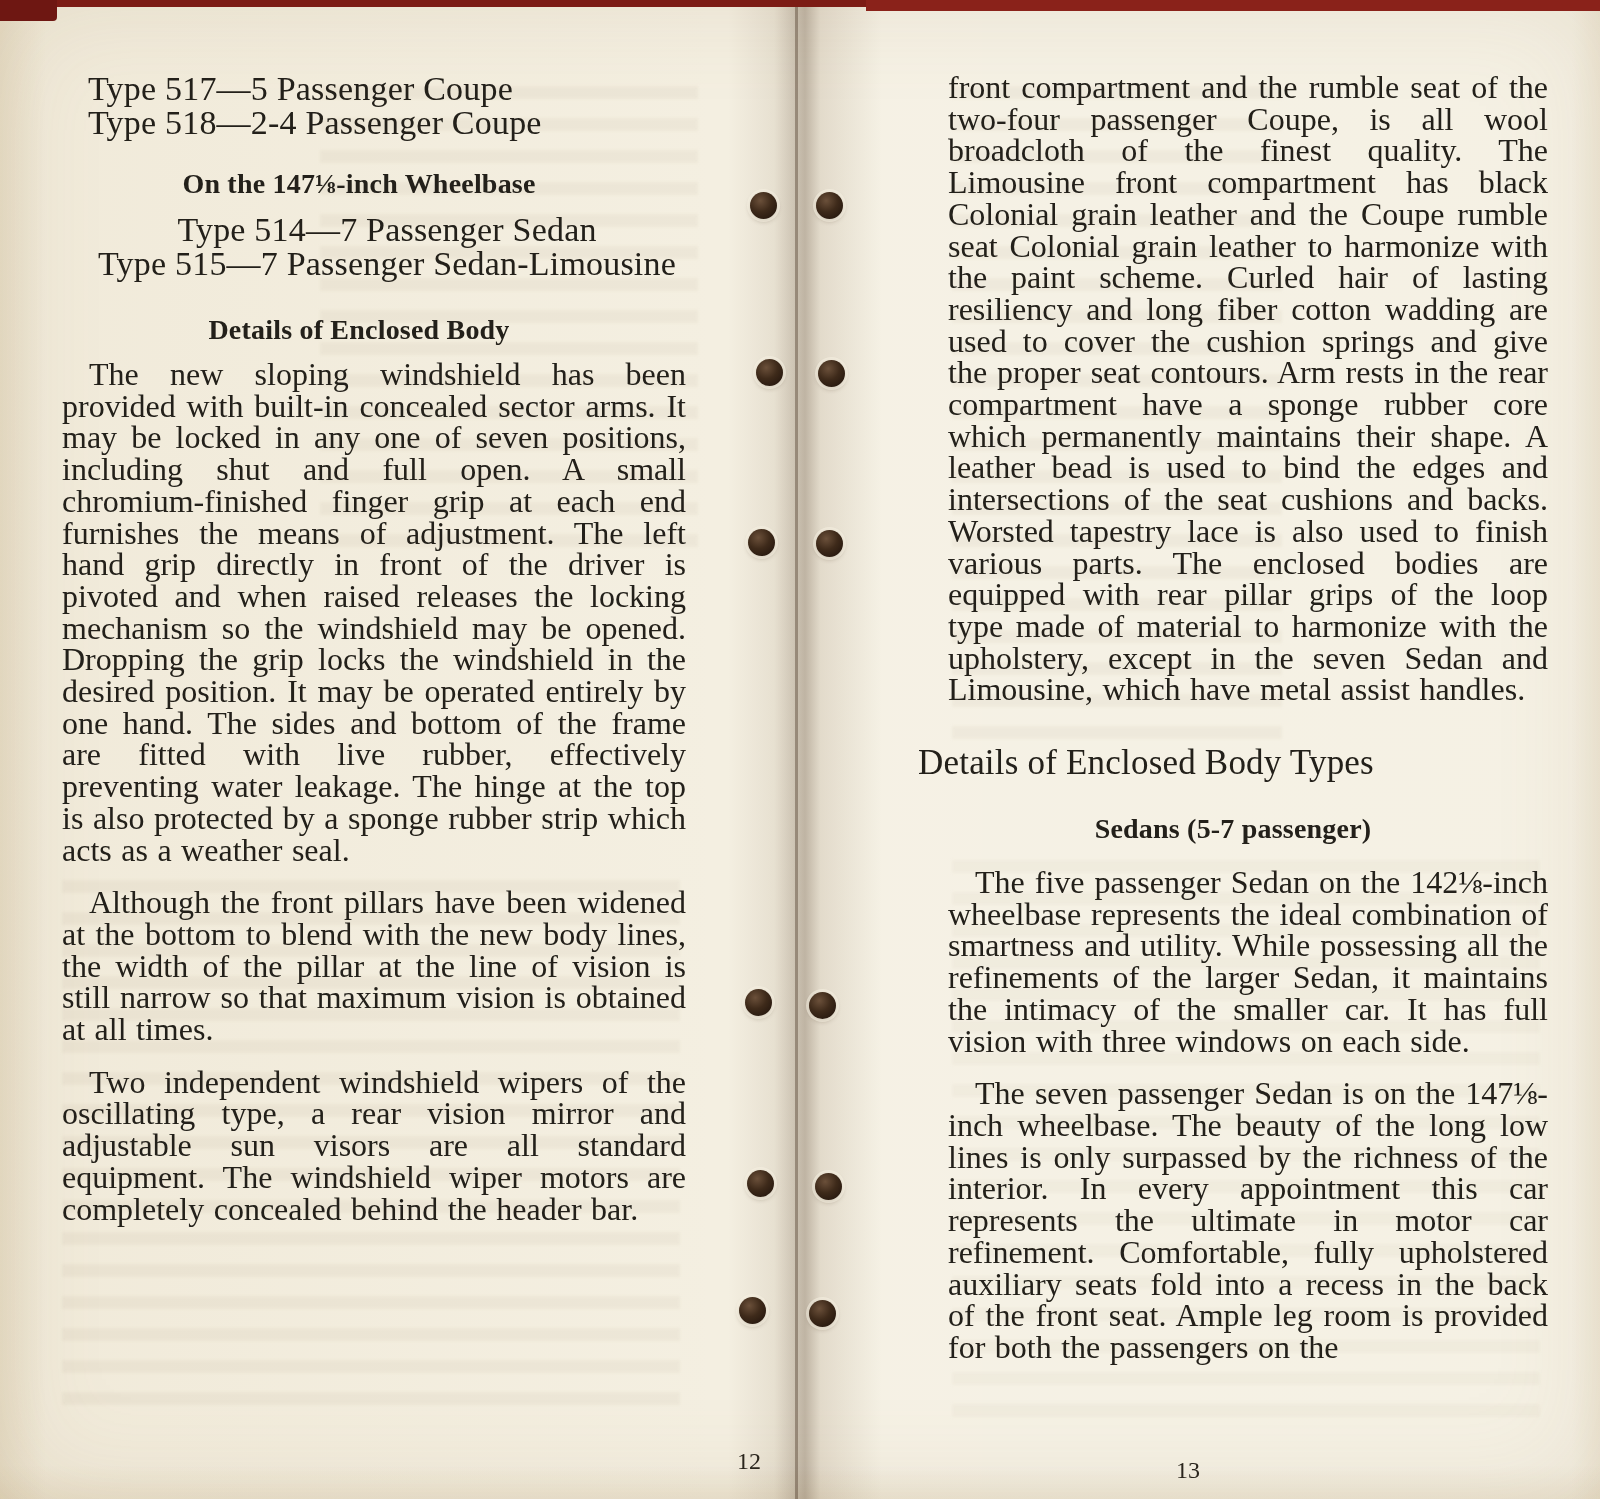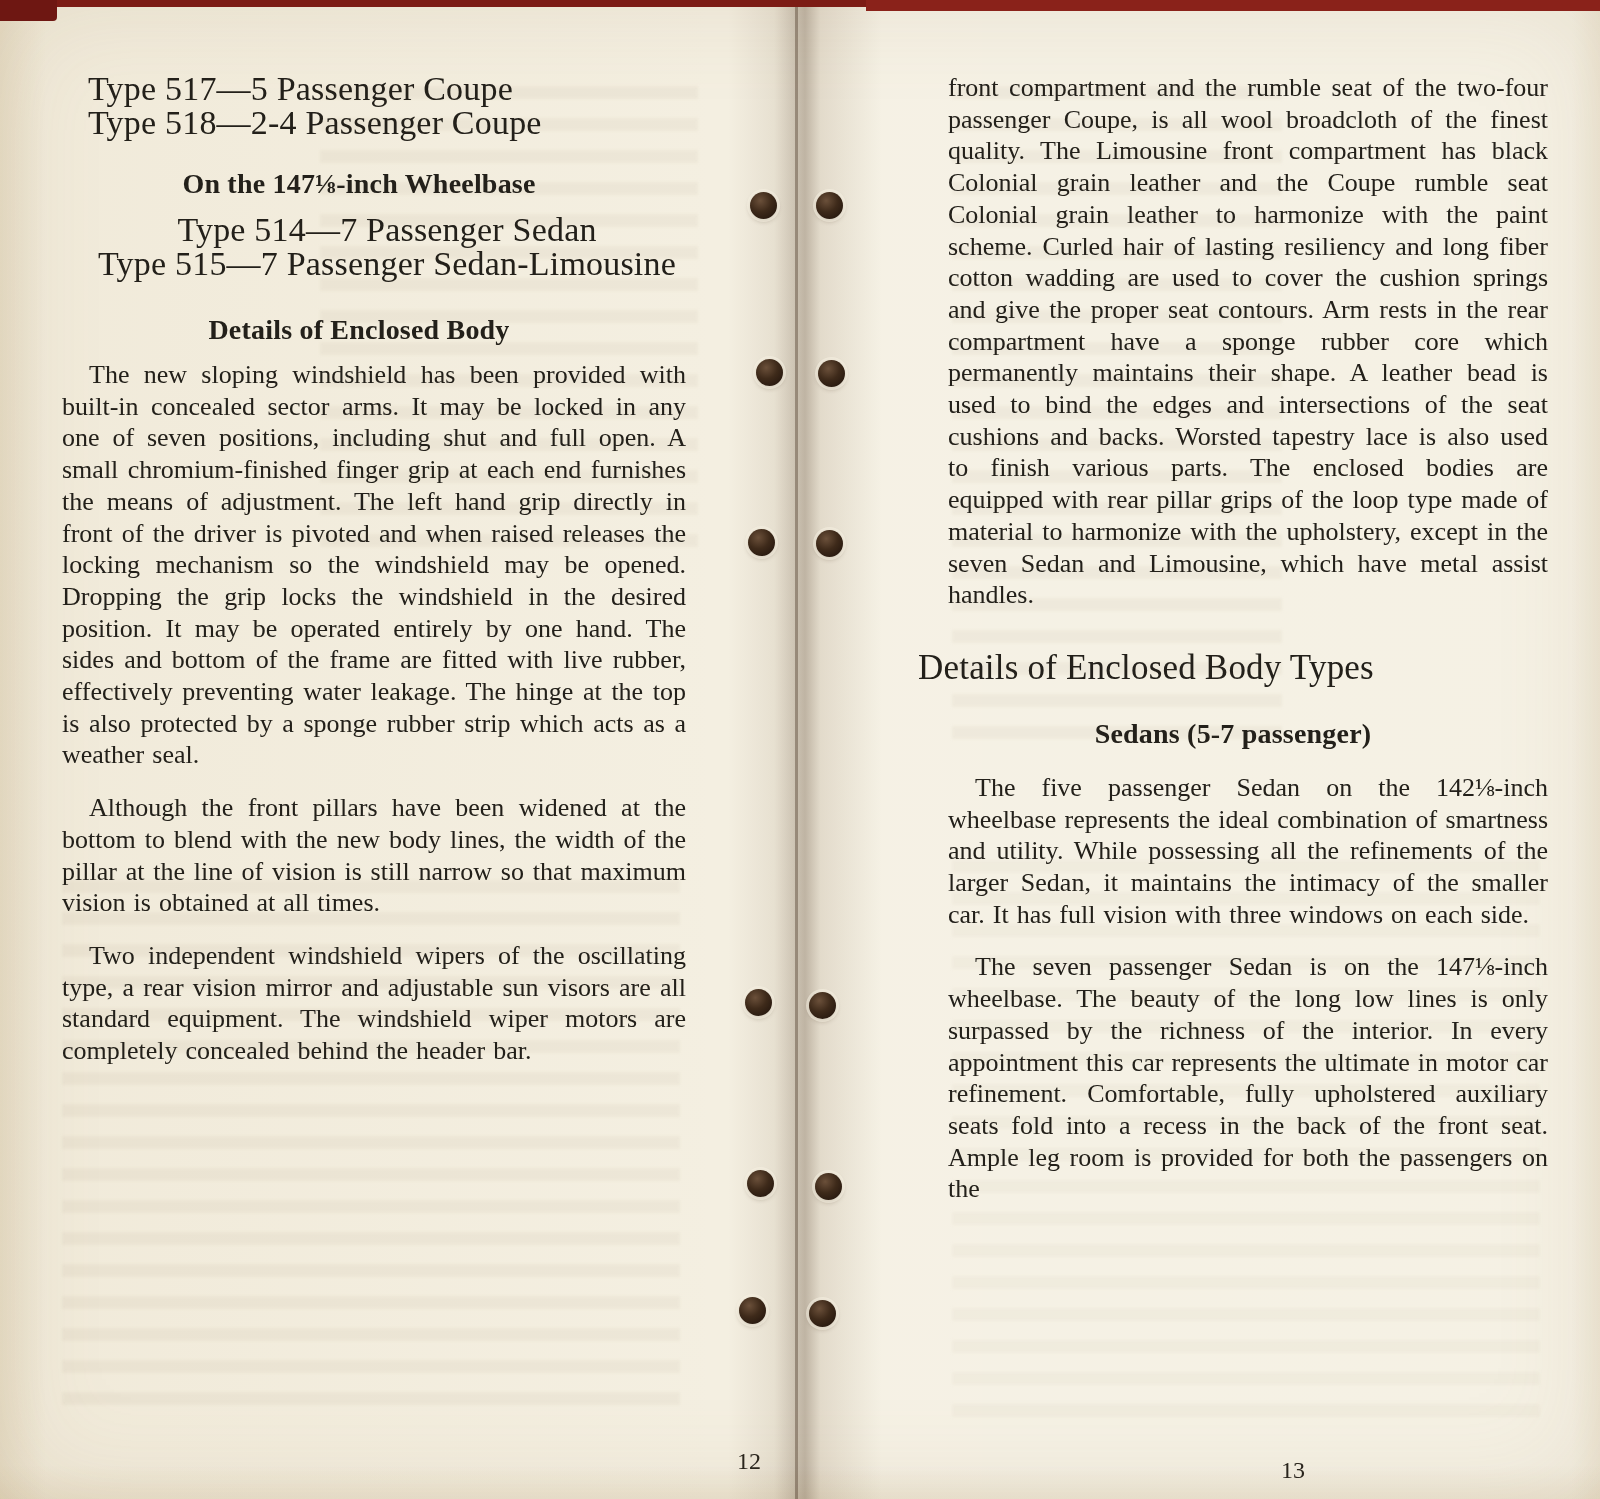--- a/index.html
+++ b/index.html
@@ -51,38 +51,38 @@
   .page-content.left  { left:62px;  width:624px; }
   .page-content.right { left:948px; width:600px; }
 
   .type-line { font-size:34px; line-height:33.5px; padding-left:26px; letter-spacing:.2px; white-space:nowrap; }
   .subhead   { font-size:28px; line-height:35px; font-weight:700; margin-left:-30px; letter-spacing:.2px;text-align:center; }
   .mt-head   { margin-top:27px; }
   .mt-types  { margin-top:12px;text-align:center; }
   .mt-head2  { margin-top:32px; }
 
   .body {
-    font-size:26px; line-height:31.7px;
+    font-size:32px; line-height:31.7px;
     text-align:justify; word-spacing:1.5px;
     margin-top:21px;
   }
   .body.first { margin-top:12px; }
   .indent { text-indent:27px; }
 
   .page-content.right .body.cont { margin-top:0; }
   .section-head {
     font-size:35px; line-height:42px; font-weight:400;
     text-align:left; margin:36px 0 0 -30px; width:630px; letter-spacing:.2px;
   }
   .page-content.right .subhead { margin-top:27px; }
   .page-content.right .body.after-sub { }
 
   .page-num { position:absolute; font-size:24px; color:#2a251d; }
   .pn-left  { left:737px;  top:1448px;text-align:right; }
-  .pn-right { left:1281px; top:1457px; }
+  .pn-right { left:1176px; top:1457px; }
 
   
   .hole {
     position:absolute; width:27px; height:27px; border-radius:50%;
     background:radial-gradient(circle at 38% 32%, #6b503a 0%, #3e2a1a 45%, #1c100a 100%);
     box-shadow: 0 0 0 3px rgba(248,243,228,.55), 0 2px 5px rgba(60,40,20,.35);
   }
 
   
   .cover-strip { position:absolute; background:var(--cover-red,#7c1c15); }

